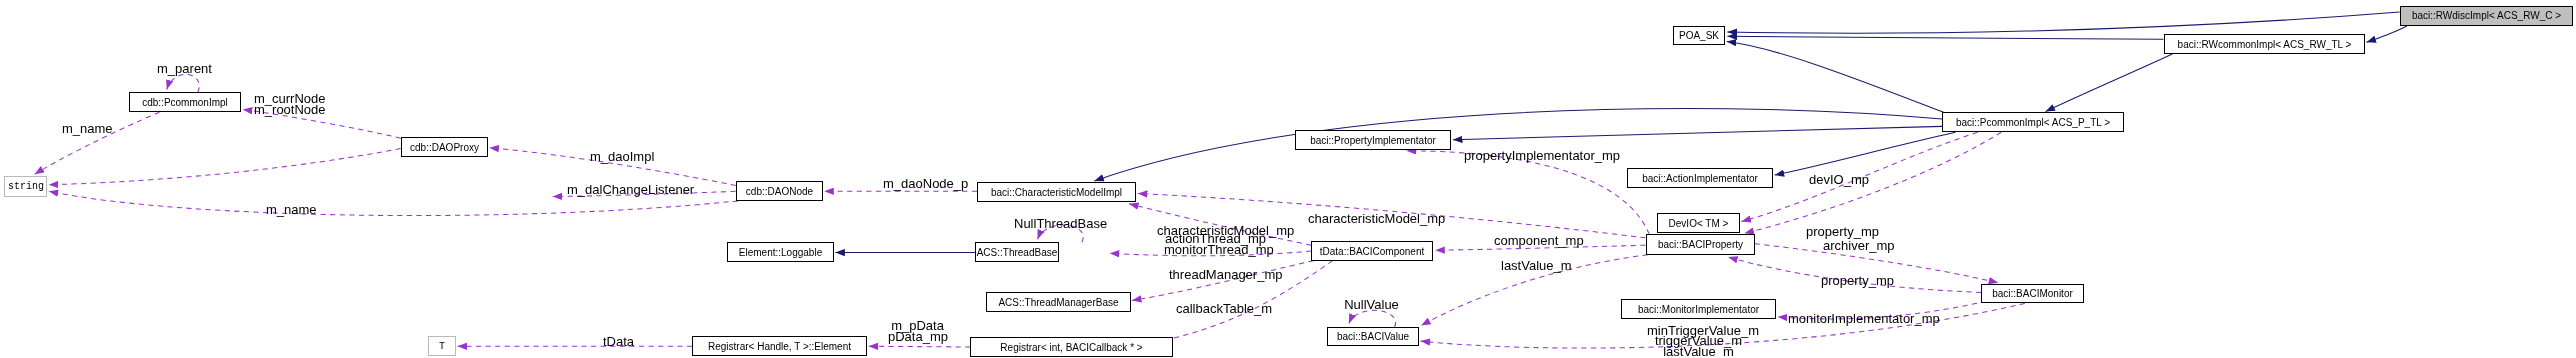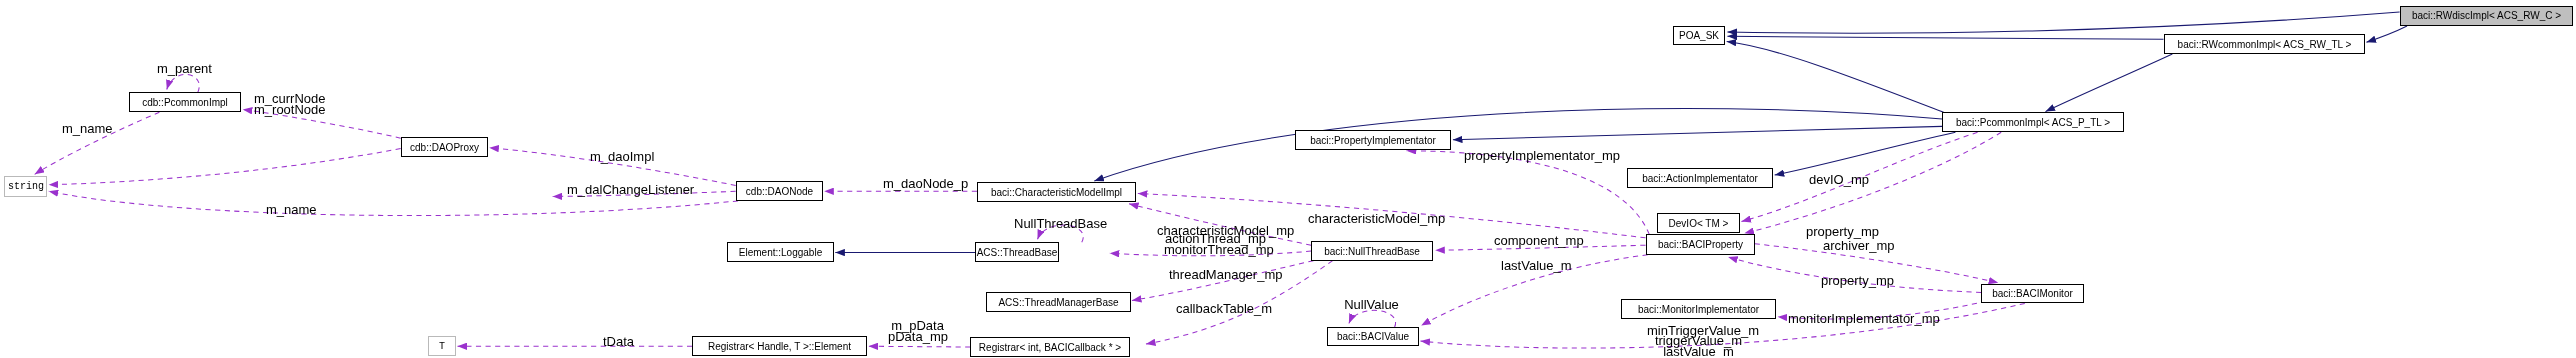--- a/index.html
+++ b/index.html
@@ -76,28 +76,28 @@
   <div class="node" style="left:401px;top:137px;width:87px;height:20px">cdb::DAOProxy</div>
   <div class="node" style="left:736px;top:181px;width:87px;height:20px">cdb::DAONode</div>
   <div class="node" style="left:977px;top:182px;width:159px;height:20px">baci::CharacteristicModelImpl</div>
   <div class="node" style="left:1295px;top:130px;width:156px;height:20px">baci::PropertyImplementator</div>
   <div class="node" style="left:1627px;top:168px;width:146px;height:20px">baci::ActionImplementator</div>
   <div class="node" style="left:1657px;top:213px;width:83px;height:20px">DevIO&lt; TM &gt;</div>
   <div class="node" style="left:1942px;top:112px;width:182px;height:20px">baci::PcommonImpl&lt; ACS_P_TL &gt;</div>
   <div class="node" style="left:1673px;top:26px;width:52px;height:19px">POA_SK</div>
   <div class="node" style="left:2164px;top:34px;width:201px;height:20px">baci::RWcommonImpl&lt; ACS_RW_TL &gt;</div>
   <div class="node focal" style="left:2400px;top:5.9px;width:173px;height:20px">baci::RWdiscImpl&lt; ACS_RW_C &gt;</div>
-  <div class="node" style="left:1311px;top:241px;width:122px;height:20px">baci::NullThreadBase</div>
+  <div class="node" style="left:1311px;top:241px;width:122px;height:20px">tData::BACIComponent</div>
   <div class="node" style="left:1646px;top:234px;width:109px;height:20.7px">baci::BACIProperty</div>
   <div class="node" style="left:1981px;top:284px;width:103px;height:19px">baci::BACIMonitor</div>
   <div class="node" style="left:1621px;top:299px;width:155px;height:20px">baci::MonitorImplementator</div>
   <div class="node" style="left:1327px;top:327px;width:92px;height:19px">baci::BACIValue</div>
   <div class="node" style="left:975px;top:242px;width:84px;height:20px">ACS::ThreadBase</div>
   <div class="node" style="left:986px;top:292px;width:145px;height:20px">ACS::ThreadManagerBase</div>
-  <div class="node" style="left:970px;top:337px;width:160px;height:20px">Registrar&lt; int, BACICallback * &gt;</div>
+  <div class="node" style="left:970px;top:337px;width:203px;height:20px">Registrar&lt; int, BACICallback * &gt;</div>
   <div class="node" style="left:727px;top:242px;width:107px;height:20px">Element::Loggable</div>
   <div class="node" style="left:692px;top:336px;width:175px;height:20px">Registrar&lt; Handle, T &gt;::Element</div>
   <div class="node external" style="left:428px;top:336px;width:28px;height:20px">T</div>
 
   <div class="elabel" style="left:155px;top:63px;width:59px">m_parent</div>
   <div class="elabel" style="left:254px;top:93px;width:68px">m_currNode
 m_rootNode</div>
   <div class="elabel" style="left:62px;top:123px;width:44px">m_name</div>
   <div class="elabel" style="left:266px;top:204px;width:44px">m_name</div>
   <div class="elabel" style="left:590px;top:151px;width:58px">m_daoImpl</div>

